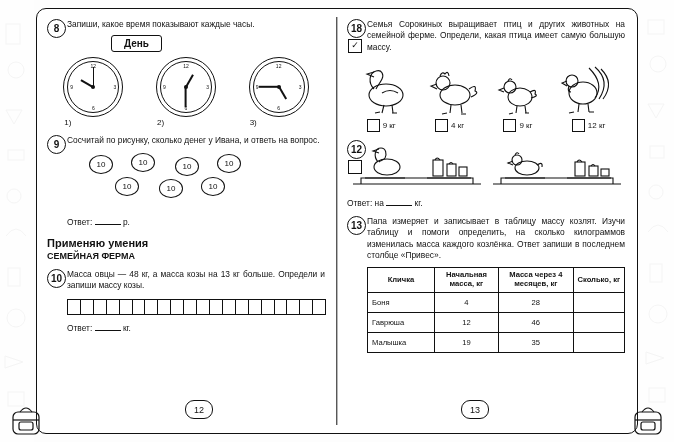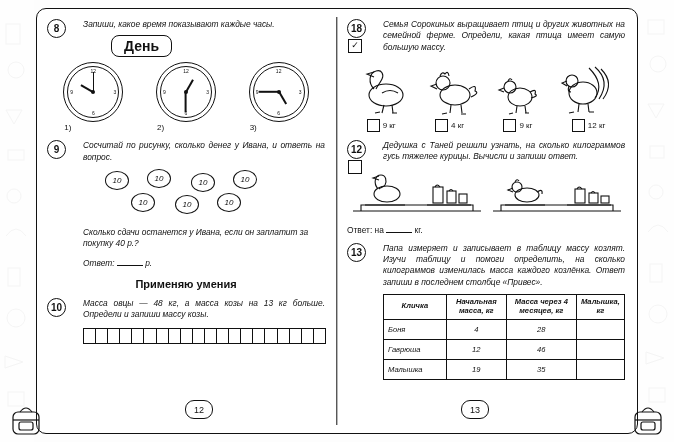--- a/index.html
+++ b/index.html
@@ -47,35 +47,35 @@
 
   .task{position:relative;margin-bottom:6px;}
   .num{
     position:absolute;left:0;top:0;
     width:17px;height:17px;border-radius:50%;
     border:1.4px solid #111;
     font-size:10px;font-weight:bold;
     display:flex;align-items:center;justify-content:center;
     background:#fff;
   }
-  .task-body{margin-left:36px;font-style:italic;}
+  .task-body{margin-left:20px;}
   .qtext{
     font-size:8.4px;line-height:1.35;
     text-align:justify;
   }
   .chk{
     position:absolute;left:1px;top:20px;
     width:12px;height:12px;border:1.2px solid #111;
     font-size:9px;line-height:11px;text-align:center;
   }
 
   
   .day-badge{
-    display:inline-block;border:1.2px solid #111;border-radius:8px;
-    padding:2px 12px;font-size:14px;font-weight:bold;
+    display:inline-block;border:1.2px solid #111;border-radius:3px;
+    padding:2px 12px;font-size:10px;font-weight:bold;
     margin:5px 0 3px 64px;
   }
   .clocks{display:flex;justify-content:space-around;margin-top:2px;}
   .clock-wrap{text-align:center;}
   .clock{
     width:58px;height:58px;border-radius:50%;
     border:1.6px solid #111;position:relative;background:#fff;
   }
   .clock .inner{
     position:absolute;inset:3px;border-radius:50%;
@@ -95,21 +95,21 @@
     position:absolute;width:22px;height:17px;border-radius:50%;
     border:1.3px solid #111;background:#fff;
     font-size:8px;display:flex;align-items:center;justify-content:center;
   }
   .sub{font-size:8.4px;line-height:1.35;margin-top:2px;}
   .ans{font-size:8.4px;margin-top:6px;}
   .ansline{display:inline-block;border-bottom:1px solid #111;width:26px;height:9px;}
 
   
   .sect{
-    text-align:center;font-weight:bold;margin-top:10px;
+    text-align:left;font-weight:bold;margin-top:10px;
   }
   .sect .t1{font-size:11px;}
   .sect .t2{font-size:9px;margin-top:2px;}
 
   
   .boxrow{display:flex;margin-top:8px;}
   .boxrow .cell{
     width:15px;height:14px;border:1px solid #111;margin-right:-1px;
   }
 
@@ -252,32 +252,32 @@
           <div class="coins">
             <div class="coin" style="left:22px;top:4px">10</div>
             <div class="coin" style="left:64px;top:2px">10</div>
             <div class="coin" style="left:108px;top:6px">10</div>
             <div class="coin" style="left:150px;top:3px">10</div>
             <div class="coin" style="left:48px;top:26px">10</div>
             <div class="coin" style="left:92px;top:28px">10</div>
             <div class="coin" style="left:134px;top:26px">10</div>
           </div>
 
-          <div class="sub">Сколько сдачи останется у Ивана, если он заплатит за покупку 40 р.?</div>
 
           <div class="ans">
             <span>Ответ:</span>
             <span class="ansline"></span>
             <span>р.</span>
           </div>
         </div>
       </div>
 
       <div class="sect">
         <div class="t1">Применяю умения</div>
+        <div class="t2">СЕМЕЙНАЯ ФЕРМА</div>
       </div>
 
       <div class="task" style="margin-top:8px">
         <div class="num">10</div>
         <div class="task-body">
           <div class="qtext">Масса овцы — 48 кг, а масса козы на 13 кг больше. Определи и запиши массу козы.</div>
           <div class="boxrow">
             <div class="cell"></div>
             <div class="cell"></div>
             <div class="cell"></div>
@@ -291,20 +291,25 @@
             <div class="cell"></div>
             <div class="cell"></div>
             <div class="cell"></div>
             <div class="cell"></div>
             <div class="cell"></div>
             <div class="cell"></div>
             <div class="cell"></div>
             <div class="cell"></div>
             <div class="cell"></div>
             <div class="cell"></div>
+          </div>
+          <div class="ans">
+            <span>Ответ:</span>
+            <span class="ansline"></span>
+            <span>кг.</span>
           </div>
         </div>
       </div>
 
     </div>
 
     <div class="col col-right">
 
       <div class="task">
         <div class="num">18</div>
@@ -377,23 +382,20 @@
           <div class="bopt">
             <span class="bbox"></span>
             <span>12 кг</span>
           </div>
         </div>
       </div>
 
       <div class="task" style="margin-top:8px">
         <div class="num">12</div>
         <div class="chk"></div>
-        <div class="task-body">
-          <div class="qtext">Дедушка с Таней решили узнать, на сколько килограммов гусь тяжелее курицы. Вычисли и запиши ответ.</div>
-        </div>
 
         <div class="scales">
           <div class="scale">
             <svg width="140" height="52" viewBox="0 0 140 52" fill="none" stroke="#111" stroke-width="1.1">
               <path d="M6 44 h128"></path>
               <path d="M14 44 v-6 h112 v6"></path>
               <path d="M18 38 h40 M80 38 h44"></path>
               <rect x="86" y="20" width="10" height="16"></rect>
               <rect x="100" y="24" width="9" height="12"></rect>
               <rect x="112" y="27" width="8" height="9"></rect>
@@ -432,21 +434,21 @@
         <div class="num">13</div>
         <div class="task-body">
           <div class="qtext">Папа измеряет и записывает в таблицу массу козлят. Изучи таблицу и помоги определить, на сколько килограммов изменилась масса каждого козлёнка. Ответ запиши в последнем столбце «Привес».</div>
 
           <table>
             <thead>
               <tr>
                 <th style="width:26%">Кличка</th>
                 <th style="width:25%">Начальная масса, кг</th>
                 <th style="width:29%">Масса через 4 месяцев, кг</th>
-                <th style="width:20%">Малышка, кг</th>
+                <th style="width:20%">Сколько, кг</th>
               </tr>
             </thead>
             <tbody>
               <tr>
                 <td class="klichka">Боня</td>
                 <td>4</td>
                 <td>28</td>
                 <td></td>
               </tr>
               <tr>

